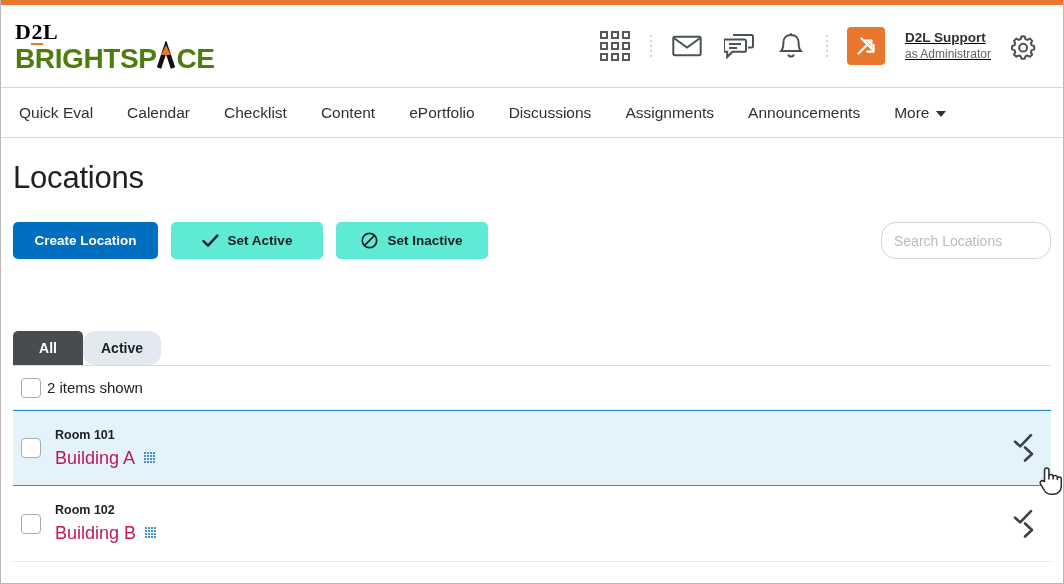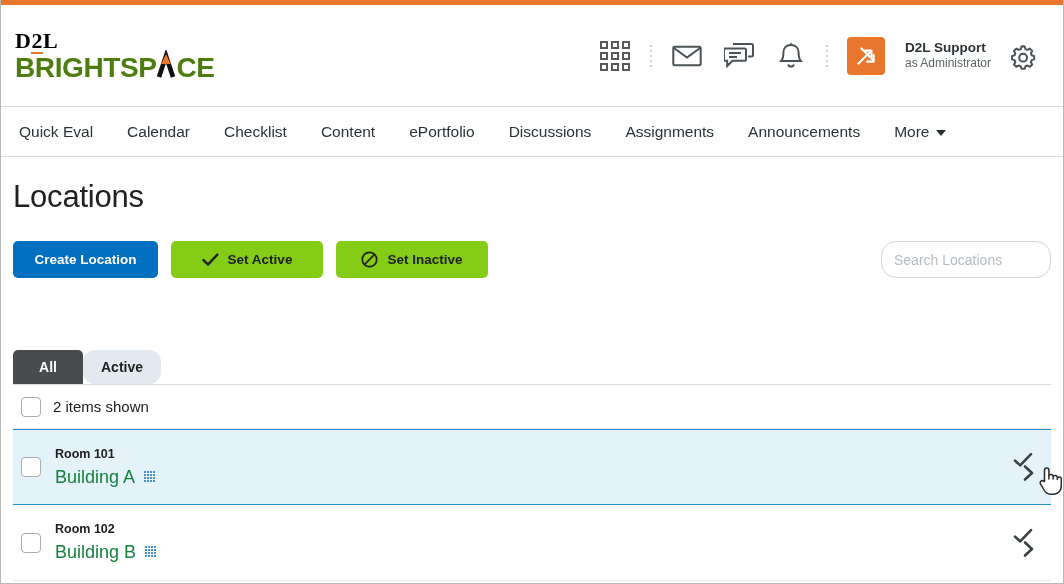--- a/index.html
+++ b/index.html
@@ -19,21 +19,21 @@
   }
   .top-accent {
     height: 5px;
     background: #e8762c;
     width: 100%;
   }
 
   
   .header {
     position: relative;
-    height: 102px;
+    height: 83px;
     background: #ffffff;
     border-bottom: 1px solid #d8d8d8;
     display: flex;
     align-items: center;
     padding: 0 14px 0 14px;
   }
   .logo { padding-top: 2px; }
   .logo-d2l {
     font-family: "Liberation Serif", serif;
     font-weight: bold;
@@ -88,20 +88,21 @@
   }
   .vdots i { width: 2px; height: 2px; background: #c3c3c3; border-radius: 50%; display: block; }
 
   .waffle { display: grid; grid-template-columns: repeat(3, 8px); grid-template-rows: repeat(3, 8px); gap: 3px; }
   .waffle i { width: 8px; height: 8px; border: 2px solid #565a5c; display: block; }
 
   .user-block {
     display: flex; align-items: center; gap: 20px;
     padding: 0 6px 0 10px;
     cursor: pointer;
+    text-decoration: underline;
   }
   .avatar {
     width: 38px; height: 38px;
     background: #e8762c;
     border-radius: 4px;
     display: flex; align-items: center; justify-content: center;
   }
   .user-text { line-height: 1.25; }
   .user-name { font-size: 13.5px; font-weight: bold; color: #2b3236; white-space: nowrap; }
   .user-role { font-size: 12px; color: #5a6468; white-space: nowrap; }
@@ -161,21 +162,21 @@
     display: inline-flex;
     align-items: center;
     justify-content: center;
     gap: 9px;
     padding: 0 18px;
     cursor: pointer;
     border: none;
     white-space: nowrap;
   }
   .btn-primary { background: #006fbf; color: #ffffff; min-width: 145px; }
-  .btn-secondary { background: #84cc16; color: #202122; min-width: 152px; }
+  .btn-secondary { background: #5eead4; color: #202122; min-width: 152px; }
 
   .search-wrap { margin-left: auto; }
   .search-box {
     width: 170px; height: 37px;
     border: 1px solid #cdd5dc;
     border-radius: 15px;
     display: flex;
     align-items: center;
     padding: 0 10px 0 12px;
     background: #ffffff;
@@ -211,21 +212,21 @@
     border-radius: 5px 5px 0 0;
   }
   .tab.active { background: #494c4e; color: #ffffff; }
   .tab.inactive { background: #e3e9f1; color: #202122; border-radius: 12px; }
 
   
   .list-header {
     height: 44px;
     display: flex;
     align-items: center;
-    gap: 12px;
+    gap: 6px;
     padding-left: 8px;
     border-bottom: 1px solid #e6e6e6;
   }
   .cbox {
     width: 20px; height: 20px;
     border: 1px solid #a6adb2;
     border-radius: 4px;
     background: #ffffff;
     flex: none;
     cursor: pointer;
@@ -244,21 +245,21 @@
     border-bottom: 1px solid #e6e6e6;
   }
   .row.selected {
     background: #e4f2fa;
     border-top: 1px solid #2a8fd0;
     border-bottom: 1px solid #2a8fd0;
   }
   .row-text { display: flex; flex-direction: column; gap: 6px; }
   .row-code { font-size: 12.5px; font-weight: bold; color: #202122; }
   .row-name-line { display: flex; align-items: flex-start; gap: 9px; }
-  .row-name { font-size: 18px; color: #15803d; }
+  .row-name { font-size: 18px; color: #be185d; }
   .grid-badge {
     display: grid;
     grid-template-columns: repeat(4, 2px);
     grid-template-rows: repeat(4, 2px);
     gap: 1px;
     margin-top: 4px;
   }
   .grid-badge i { width: 2px; height: 2px; background: #4a90c8; display: block; }
 
   .row-actions {

